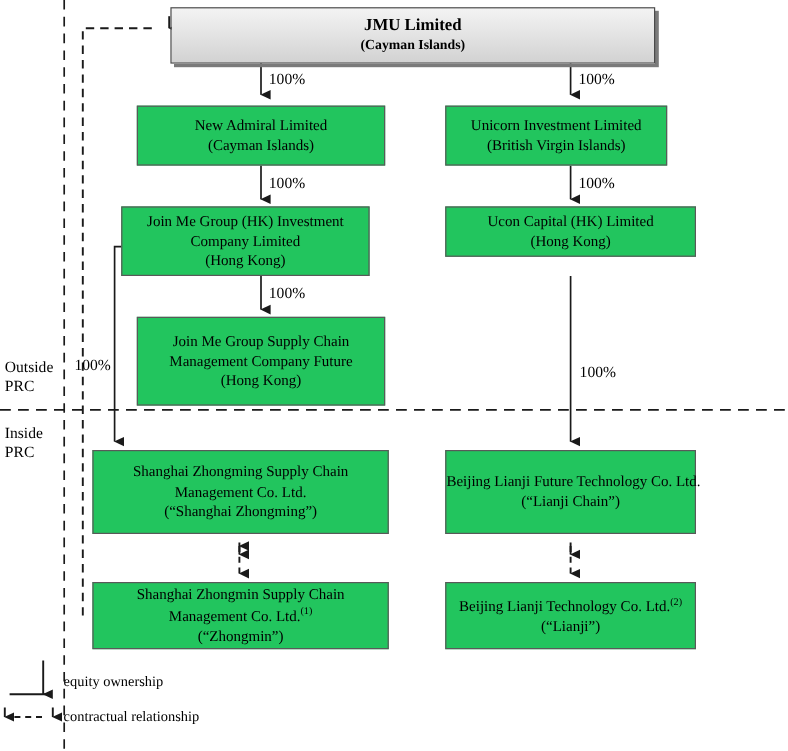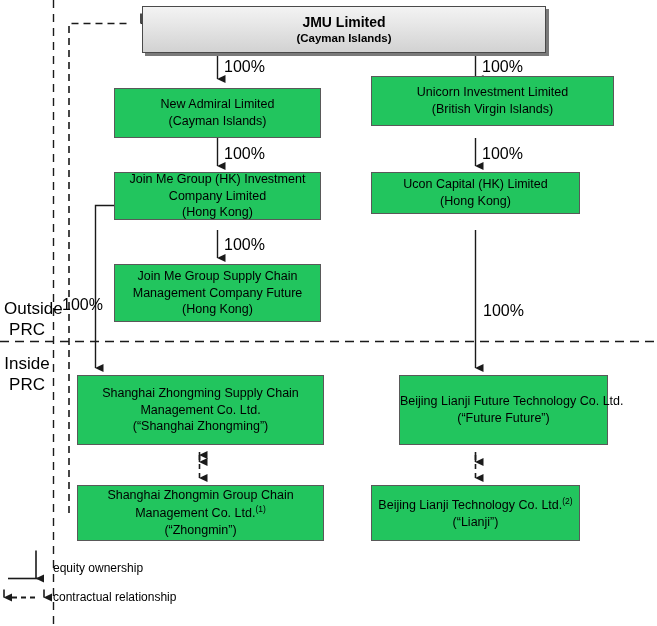--- a/index.html
+++ b/index.html
@@ -5,21 +5,21 @@
   html, body {
     margin: 0;
     padding: 0;
     background: #ffffff;
   }
   #page {
     position: relative;
     width: 657px;
     height: 626px;
     background: #ffffff;
-    font-family: Liberation Sans, sans-serif;
+    font-family: Liberation Serif, serif;
     overflow: hidden;
   }
   .box {
     position: absolute;
     box-sizing: border-box;
     border: 1px solid #595959;
     background: #22c55e;
     display: flex;
     align-items: center;
     justify-content: center;
@@ -44,29 +44,29 @@
     font-weight: bold;
     font-size: 13px;
     line-height: 1.3;
     color: #000;
   }
   .topbox .t1 { font-size: 14px; }
   .topbox .t2 { font-size: 11.5px; }
 
   .pct {
     position: absolute;
-    font-size: 16px;
+    font-size: 13px;
     color: #000;
     white-space: nowrap;
   }
   .zonelbl {
     position: absolute;
-    font-size: 17px;
-    color: #000;
-    text-align: center;
+    font-size: 13px;
+    color: #000;
+    text-align: left;
     line-height: 1.25;
     white-space: nowrap;
   }
   .legend-text {
     position: absolute;
     font-size: 12px;
     color: #000;
     white-space: nowrap;
   }
   svg.overlay {
@@ -136,68 +136,68 @@
     </div>
   </div>
 
   <div class="box" style="left:114px; top:88px; width:207px; height:50px;">
     <div class="lines">
       <div>New Admiral Limited</div>
       <div>(Cayman Islands)</div>
     </div>
   </div>
 
-  <div class="box" style="left:371px; top:76px; width:243px; height:50px;">
+  <div class="box" style="left:371px; top:88px; width:185px; height:50px;">
     <div class="lines">
       <div>Unicorn Investment Limited</div>
       <div>(British Virgin Islands)</div>
     </div>
   </div>
 
-  <div class="box" style="left:114px; top:172px; width:207px; height:48px;justify-content:flex-end;">
+  <div class="box" style="left:101px; top:172px; width:207px; height:58px;justify-content:flex-end;">
     <div class="lines">
       <div>Join Me Group (HK) Investment</div>
       <div>Company Limited</div>
       <div>(Hong Kong)</div>
     </div>
   </div>
 
   <div class="box" style="left:371px; top:172px; width:209px; height:42px;">
     <div class="lines">
       <div>Ucon Capital (HK) Limited</div>
       <div>(Hong Kong)</div>
     </div>
   </div>
 
-  <div class="box" style="left:114px; top:264px; width:207px; height:58px;align-items:center;">
+  <div class="box" style="left:114px; top:264px; width:207px; height:74px;align-items:center;">
     <div class="lines">
       <div>Join Me Group Supply Chain</div>
       <div>Management Company Future</div>
       <div>(Hong Kong)</div>
     </div>
   </div>
 
   <div class="box" style="left:77px; top:375px; width:247px; height:70px;">
     <div class="lines">
       <div>Shanghai Zhongming Supply Chain</div>
       <div>Management Co. Ltd.</div>
       <div>(“Shanghai Zhongming”)</div>
     </div>
   </div>
 
-  <div class="box" style="left:371px; top:375px; width:209px; height:70px;margin-left:28px;">
+  <div class="box" style="left:371px; top:375px; width:209px; height:70px;">
     <div class="lines">
       <div>Beijing Lianji Future Technology Co. Ltd.</div>
-      <div>(“Future Future”)</div>
+      <div>(“Lianji Chain”)</div>
     </div>
   </div>
 
   <div class="box" style="left:77px; top:485px; width:247px; height:56px;">
     <div class="lines">
-      <div>Shanghai Zhongmin Group Chain</div>
+      <div>Shanghai Zhongmin Supply Chain</div>
       <div><span>Management Co. Ltd.</span><span class="sup">(1)</span></div>
       <div>(“Zhongmin”)</div>
     </div>
   </div>
 
   <div class="box" style="left:371px; top:485px; width:209px; height:56px;">
     <div class="lines">
       <div><span>Beijing Lianji Technology Co. Ltd.</span><span class="sup">(2)</span></div>
       <div>(“Lianji”)</div>
     </div>

